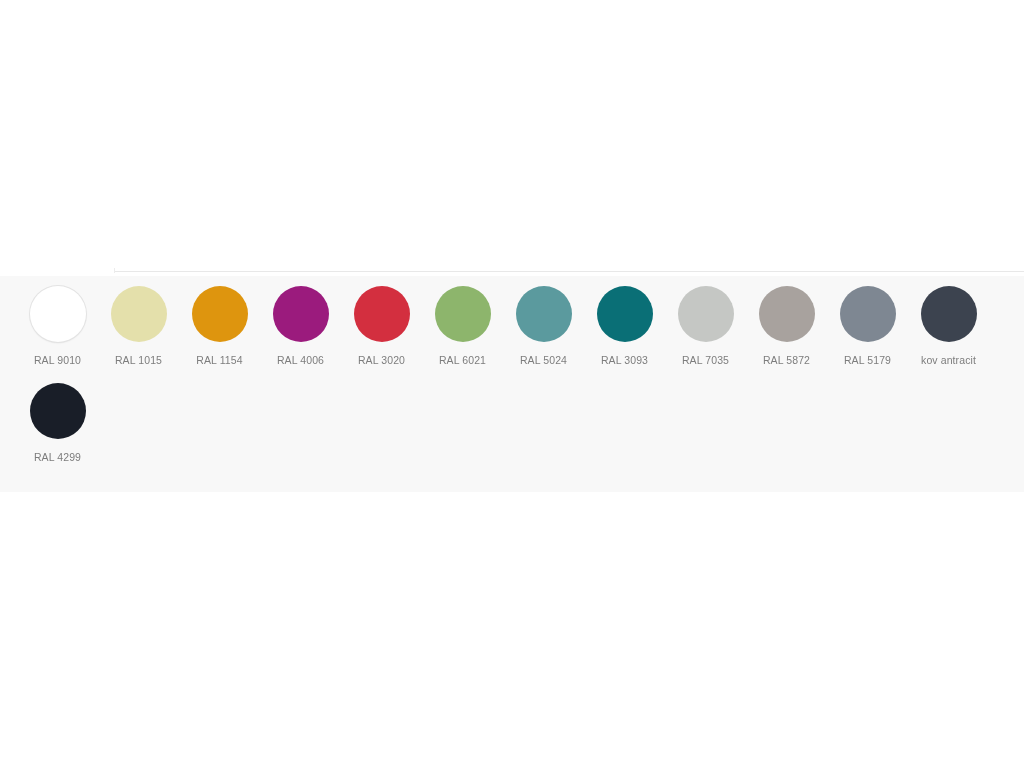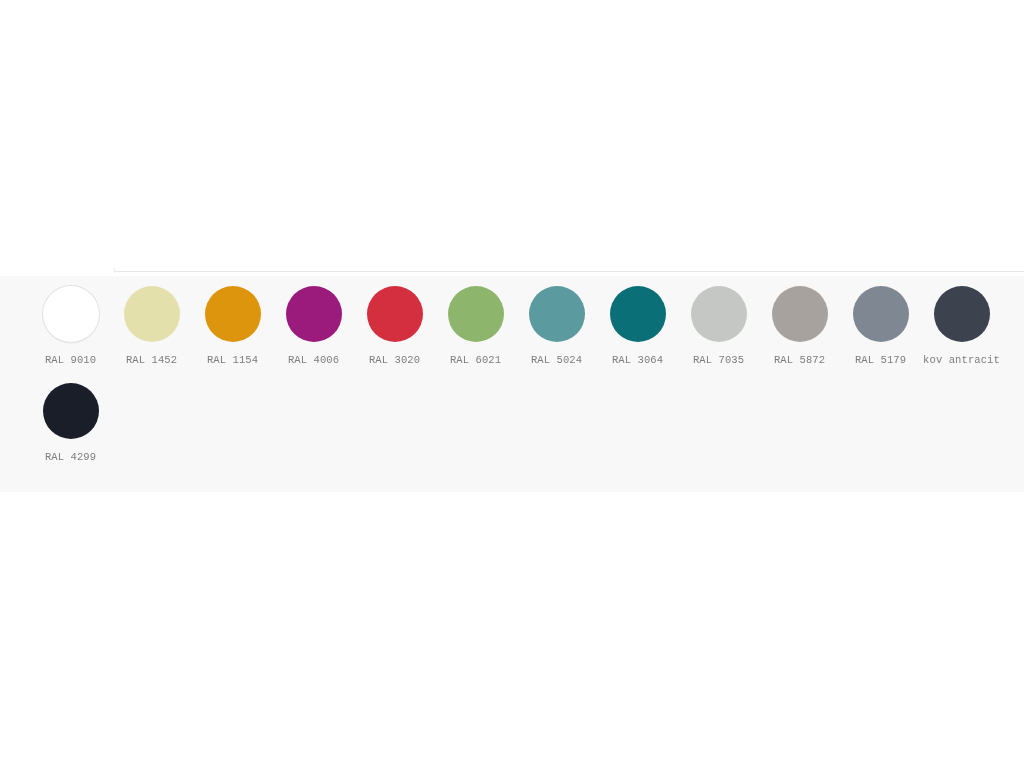--- a/index.html
+++ b/index.html
@@ -47,22 +47,21 @@
     width: 1024px;
     height: 216px;
     background: #f8f8f8;
     padding: 8px 0 0 0;
   }
 
   .swatch-row {
     display: flex;
     flex-wrap: nowrap;
     align-items: flex-start;
-    padding-left: 30px;
-    font-family: Liberation Mono, monospace;
+    padding-left: 17px;
   }
   .swatch-row.row-2 {
     margin-top: 14px;
   }
 
   .swatch-item {
     width: 81px;
     flex: 0 0 81px;
     display: flex;
     flex-direction: column;
@@ -101,21 +100,21 @@
   <div class="top-divider-tick"></div>
 
   <div class="swatch-panel">
     <div class="swatch-row row-1">
         <div class="swatch-item">
           <div class="swatch-dot ringed" style="background: rgb(255, 255, 255);"></div>
           <div class="swatch-label">RAL 9010</div>
         </div>
         <div class="swatch-item">
           <div class="swatch-dot" style="background: rgb(228, 224, 171);"></div>
-          <div class="swatch-label">RAL 1452</div>
+          <div class="swatch-label">RAL 1015</div>
         </div>
         <div class="swatch-item">
           <div class="swatch-dot" style="background: rgb(222, 149, 14);"></div>
           <div class="swatch-label">RAL 1154</div>
         </div>
         <div class="swatch-item">
           <div class="swatch-dot" style="background: rgb(155, 27, 125);"></div>
           <div class="swatch-label">RAL 4006</div>
         </div>
         <div class="swatch-item">
@@ -125,21 +124,21 @@
         <div class="swatch-item">
           <div class="swatch-dot" style="background: rgb(141, 181, 108);"></div>
           <div class="swatch-label">RAL 6021</div>
         </div>
         <div class="swatch-item">
           <div class="swatch-dot" style="background: rgb(91, 154, 158);"></div>
           <div class="swatch-label">RAL 5024</div>
         </div>
         <div class="swatch-item">
           <div class="swatch-dot" style="background: rgb(10, 111, 118);"></div>
-          <div class="swatch-label">RAL 3064</div>
+          <div class="swatch-label">RAL 3093</div>
         </div>
         <div class="swatch-item">
           <div class="swatch-dot" style="background: rgb(197, 199, 196);"></div>
           <div class="swatch-label">RAL 7035</div>
         </div>
         <div class="swatch-item">
           <div class="swatch-dot" style="background: rgb(168, 162, 158);"></div>
           <div class="swatch-label">RAL 5872</div>
         </div>
         <div class="swatch-item">

